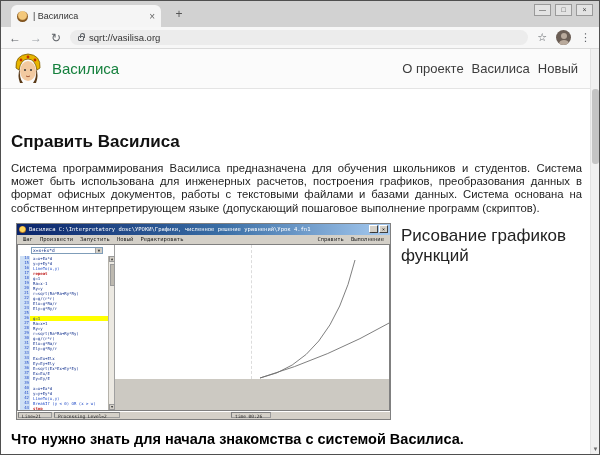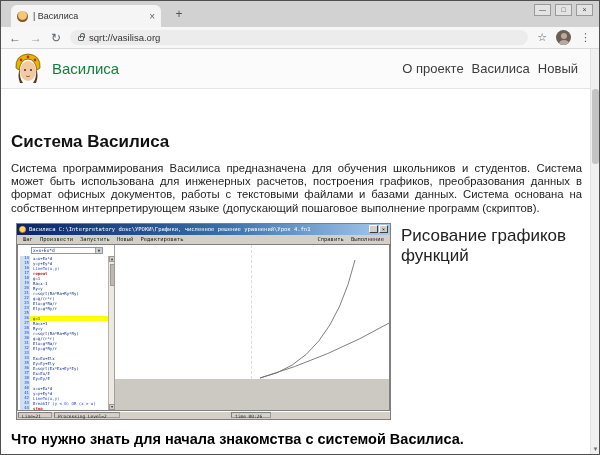--- a/index.html
+++ b/index.html
@@ -144,21 +144,21 @@
         <span class="brand-name">Василиса</span>
       </div>
       <nav class="mainnav" id="mainnav">
           <a href="#">О проекте</a>
           <a href="#">Василиса</a>
           <a href="#">Новый</a>
         </nav>
     </div>
 
     <div class="content">
-      <h1 class="pagetitle">Система Василиса</h1>
+      <h1 class="pagetitle">Справить Василиса</h1>
       <p class="intro">Система программирования Василиса предназначена для обучения школьников и студентов. Система может быть использована для инженерных расчетов, построения графиков, преобразования данных в формат офисных документов, работы с текстовыми файлами и базами данных. Система основана на собственном интерпретирующем языке (допускающий пошаговое выполнение программ (скриптов).</p>
 
       <div class="figwrap">
 
         <div class="ide">
           <div class="ide-titlebar">
             <span class="ide-ico"></span>
             <span class="ide-title">Василиса  C:\Interpretatory_dosc\УРОКИ\Графики, численное решение уравнений\Урок 4.fn1</span>
             <span class="ide-btns">
               <span class="ide-btn">_</span>

